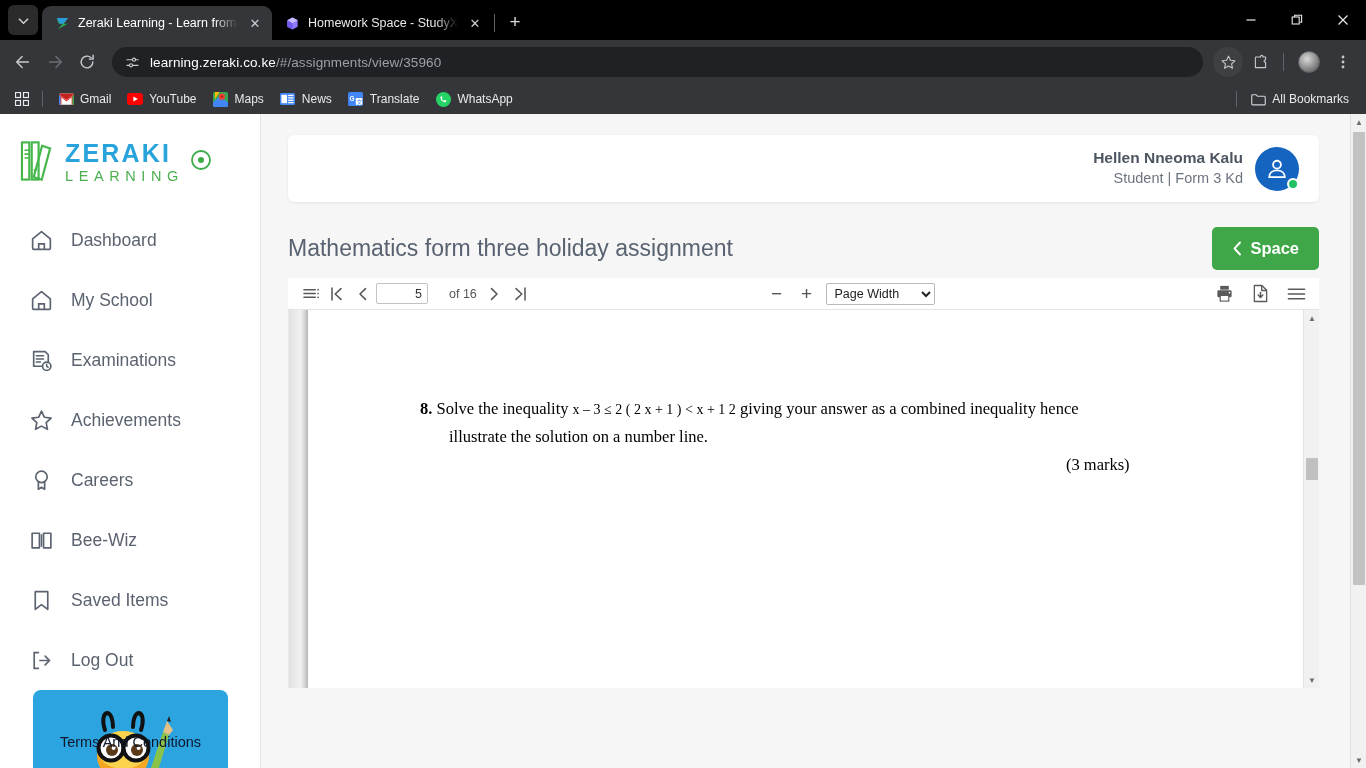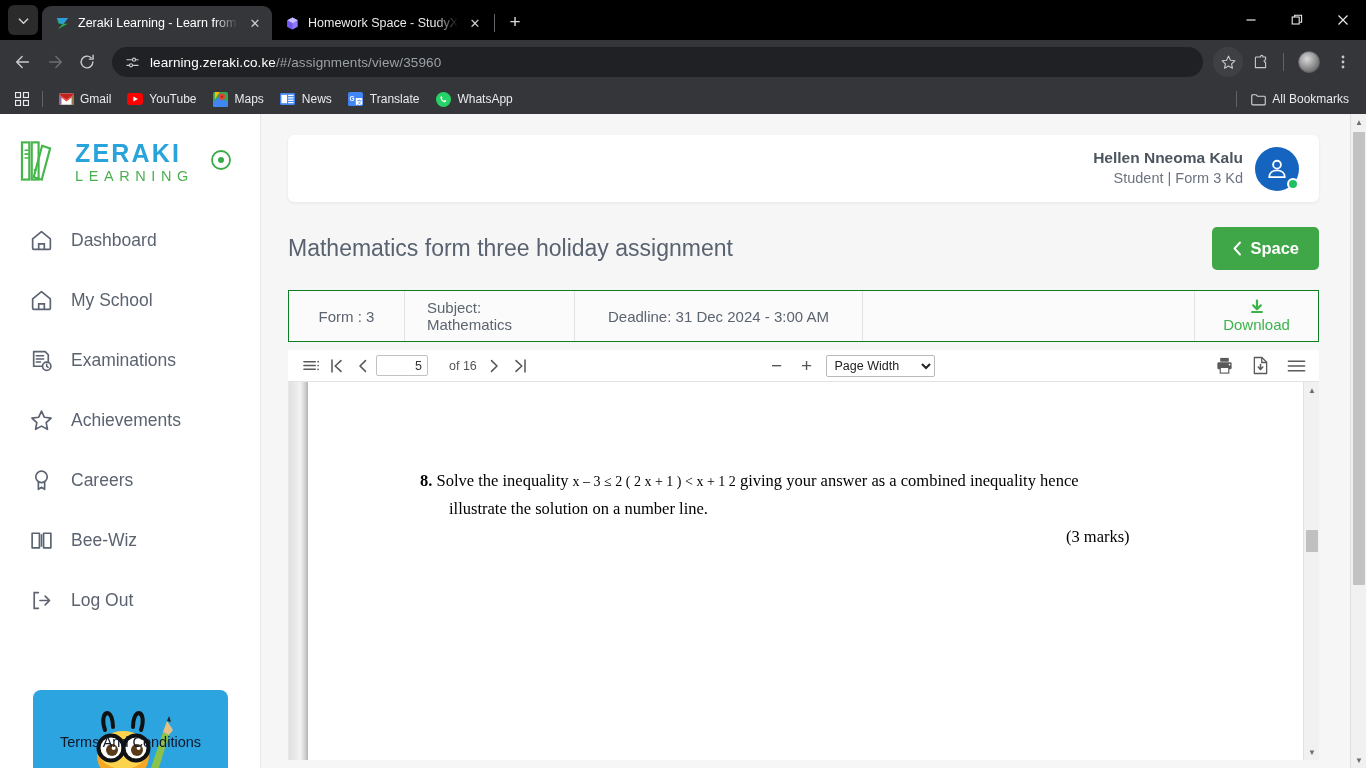--- a/index.html
+++ b/index.html
@@ -80,21 +80,21 @@
   .bm-right { margin-left: auto; display:flex; align-items:center; }
 
   
   .page { flex: 1; display: flex; background: #ffffff; position: relative; overflow: hidden; }
 
   
   .sidebar {
     width: 261px; background: #ffffff; flex: none; position: relative;
     border-right: 1px solid #e6e6e6; display: flex; flex-direction: column;
   }
-  .logo-row { display: flex; align-items: center; padding: 22px 0 0 20px; gap: 10px; }
+  .logo-row { display: flex; align-items: center; padding: 22px 0 0 20px; gap: 0; }
   .logo-text { line-height: 1; }
   .logo-zeraki { font-size: 25px; font-weight: 700; color: #29a3dc; letter-spacing: 2.2px; }
   .logo-learning { font-size: 14.5px; font-weight: 500; color: #4caf50; letter-spacing: 5.6px; margin-top: 3px; }
   .logo-dot { margin-left: 6px; }
 
   .nav { margin-top: 22px; }
   .nav-item {
     display: flex; align-items: center; gap: 17px; padding: 9px 0 9px 28px;
     color: #5b6370; font-size: 17.5px; cursor: pointer; height: 60px;
   }
@@ -510,20 +510,28 @@
           <span>Careers</span>
         </div>
         <div class="nav-item">
           <span class="ni">
             <svg width="25" height="25" viewBox="0 0 24 24">
                 <path d="M3 5h7v14H3zM14 5h7v14h-7z" fill="none" stroke="#5b6370" stroke-width="1.6" stroke-linejoin="round"></path>
                 <path d="M12 6v12" stroke="#5b6370" stroke-width="1.6"></path>
               </svg>
           </span>
           <span>Bee-Wiz</span>
+        </div>
+        <div class="nav-item">
+          <span class="ni">
+            <svg width="25" height="25" viewBox="0 0 24 24">
+                <path d="M6 3.5h12v17l-6-4.6-6 4.6z" fill="none" stroke="#5b6370" stroke-width="1.6" stroke-linejoin="round"></path>
+              </svg>
+          </span>
+          <span>Saved Items</span>
         </div>
         <div class="nav-item">
           <span class="ni">
             <svg width="25" height="25" viewBox="0 0 24 24">
                 <path d="M9 4.5H5v15h4" fill="none" stroke="#5b6370" stroke-width="1.6" stroke-linecap="round"></path>
                 <path d="M10.5 12h9M15.5 7.8l4.2 4.2-4.2 4.2" fill="none" stroke="#5b6370" stroke-width="1.6" stroke-linecap="round" stroke-linejoin="round"></path>
               </svg>
           </span>
           <span>Log Out</span>
         </div>
@@ -569,34 +577,20 @@
       <div class="title-row">
         <div class="assignment-title">Mathematics form three holiday assignment</div>
         <button class="back-btn">
           <svg width="11" height="15" viewBox="0 0 11 15">
               <path d="M8 1.5L2.5 7.5 8 13.5" fill="none" stroke="#fff" stroke-width="1.9" stroke-linecap="round" stroke-linejoin="round"></path>
             </svg>
           <span>Space</span>
         </button>
       </div>
 
-      <div class="info-bar">
-        <div class="info-cell c1">Form : 3</div>
-        <div class="info-cell c2">Subject: Mathematics</div>
-        <div class="info-cell c3">Deadline: 31 Dec 2024 - 3:00 AM</div>
-        <div class="info-spacer"></div>
-        <div class="download-cell">
-          <svg width="16" height="16" viewBox="0 0 16 16">
-            <path d="M8 1.5v8" stroke="#3cb34a" stroke-width="2.2" stroke-linecap="round"></path>
-            <path d="M4.2 6.4L8 10.2l3.8-3.8" fill="none" stroke="#3cb34a" stroke-width="2.2" stroke-linecap="round" stroke-linejoin="round"></path>
-            <rect x="2.2" y="12" width="11.6" height="2" rx="0.6" fill="#3cb34a"></rect>
-          </svg>
-          <span>Download</span>
-        </div>
-      </div>
 
       <div class="pdf-wrap">
         <div class="pdf-toolbar">
           <div class="pt-icon">
             <svg width="17" height="17" viewBox="0 0 18 18">
                 <path d="M1 5h12M1 9h12M1 13h12" stroke="#5a5a5a" stroke-width="1.6" stroke-linecap="round"></path>
                 <circle cx="16" cy="5" r="0.9" fill="#5a5a5a"></circle>
                 <circle cx="16" cy="9" r="0.9" fill="#5a5a5a"></circle>
                 <circle cx="16" cy="13" r="0.9" fill="#5a5a5a"></circle>
               </svg>

